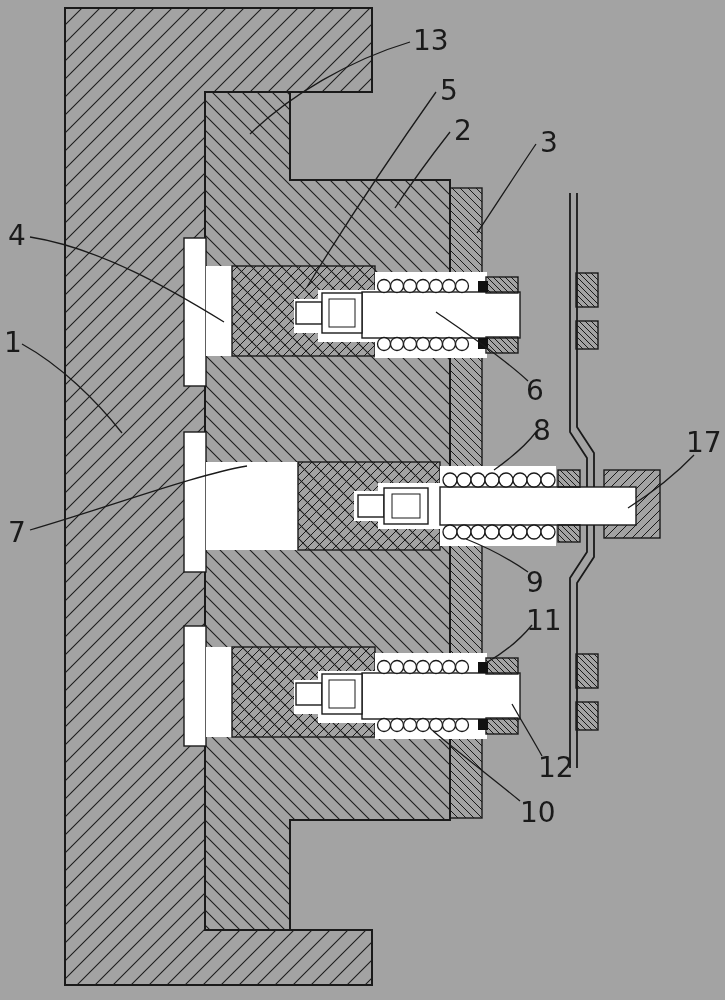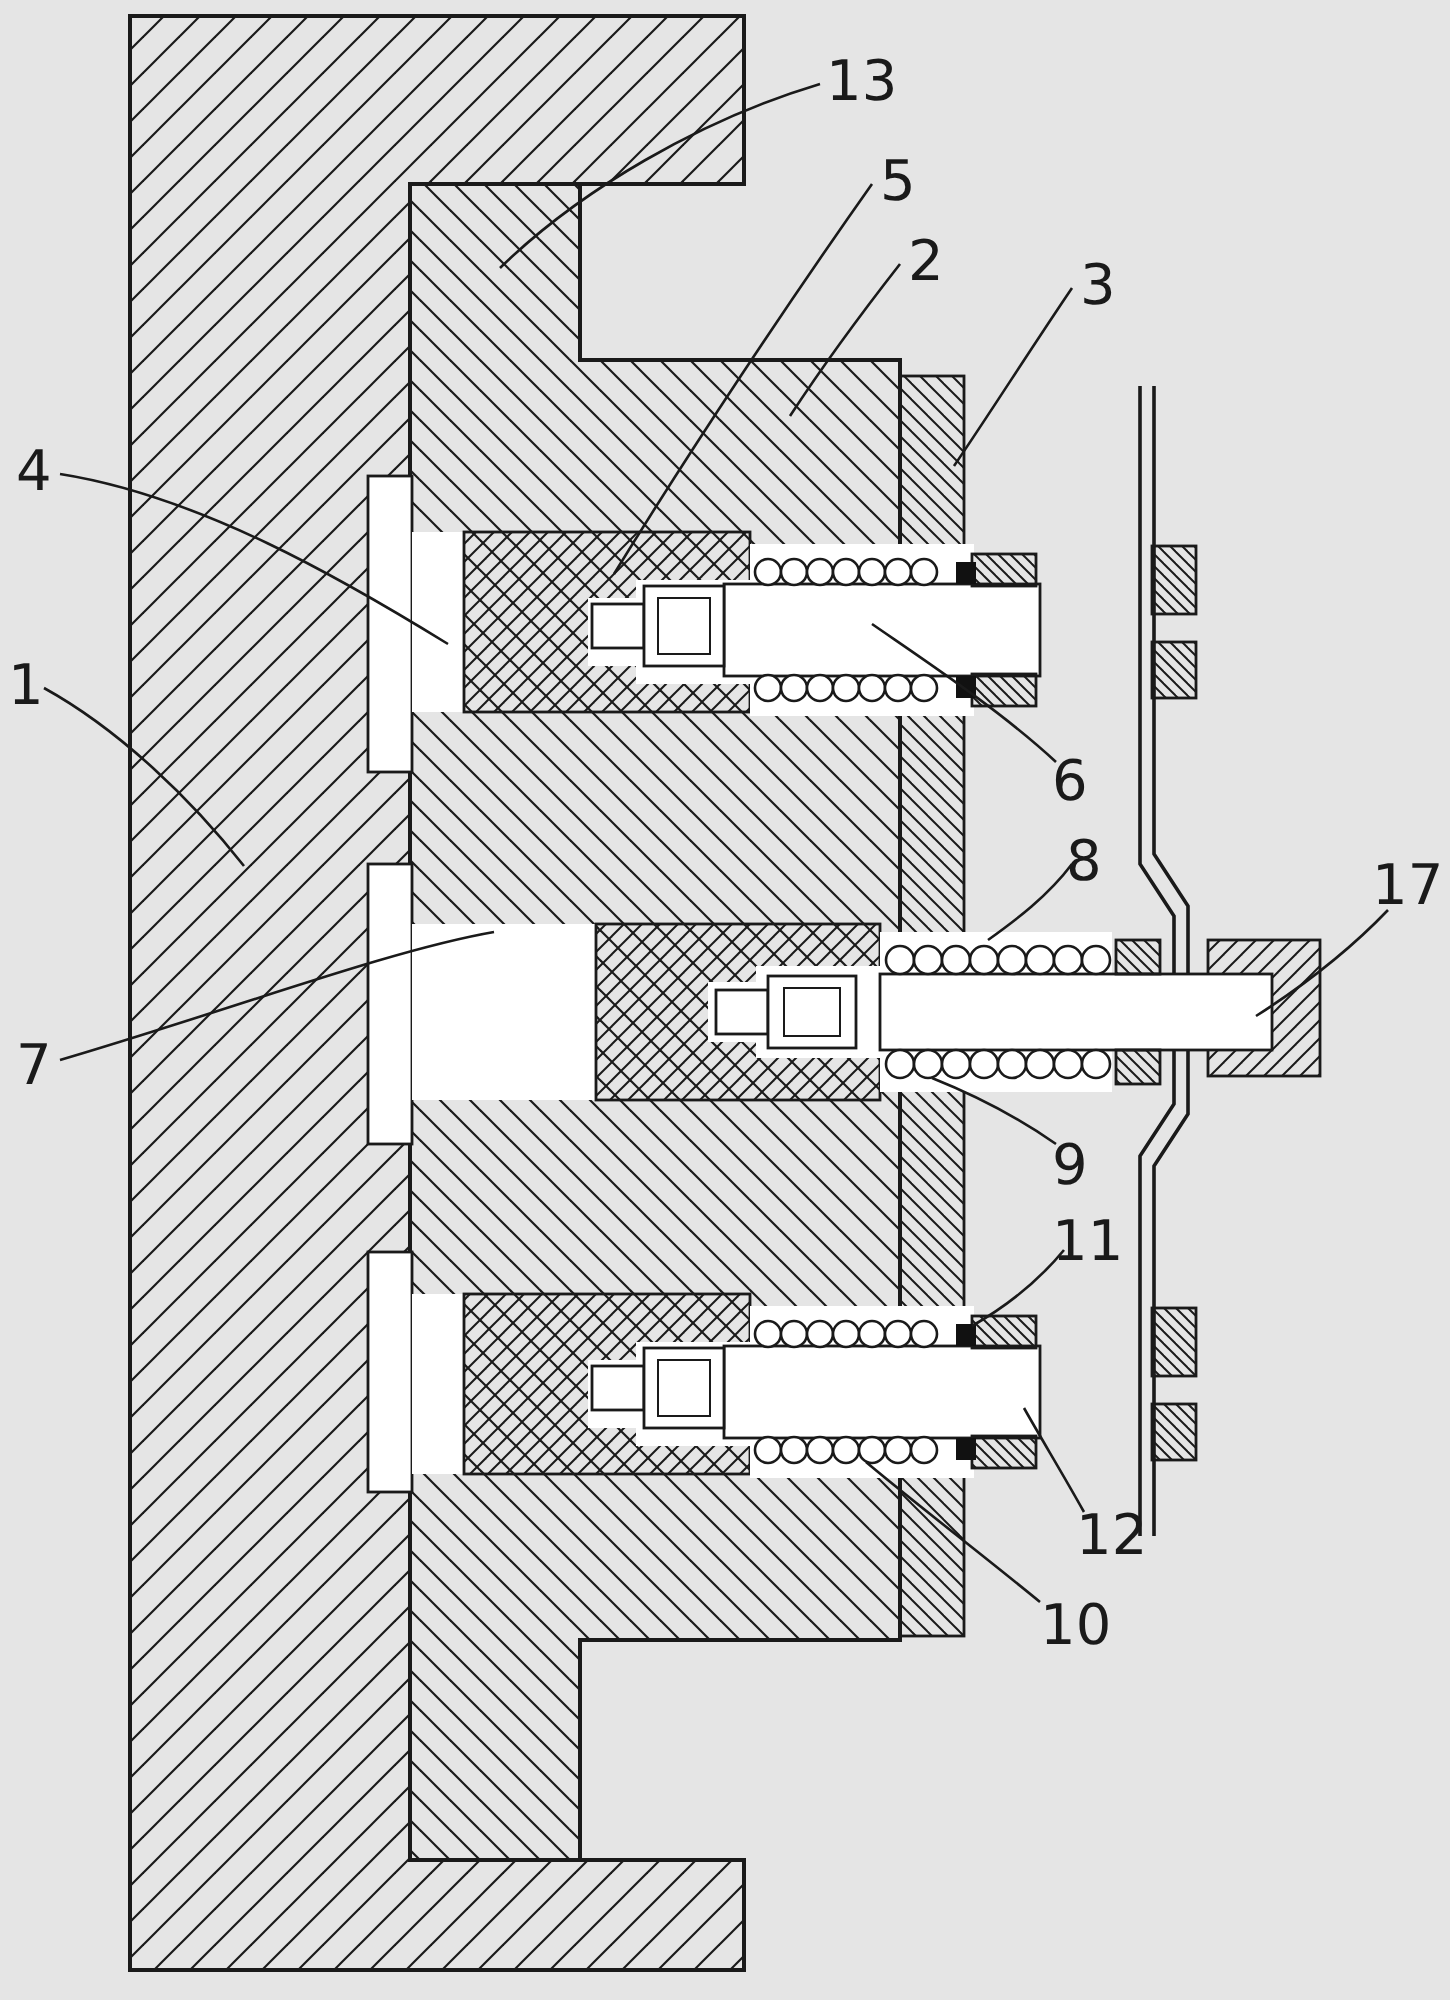--- a/index.html
+++ b/index.html
@@ -1,17 +1,17 @@
 <!DOCTYPE html>
 <html><head>
 <meta charset="utf-8">
 <style>
   html,body{margin:0;padding:0;background:#ffffff;}
   body{display:flex;justify-content:center;align-items:flex-start;font-family:"DejaVu Sans",sans-serif;}
-  .page{width:725px;height:1000px;background:#e5e5e5;position:relative;overflow:hidden;}
+  .page{width:725px;height:1000px;background:#a3a3a3;position:relative;overflow:hidden;}
   svg{display:block;}
   text.ref{font-family:"DejaVu Sans",sans-serif;font-size:28px;fill:#1a1a1a;}
   .outline{stroke:#1a1a1a;stroke-width:2;}
   .thin{stroke:#1a1a1a;stroke-width:1.4;}
   .leader{stroke:#1a1a1a;stroke-width:1.3;fill:none;}
   .white{fill:#ffffff;}
   .nofill{fill:none;}
 </style>
 </head>
 <body>

